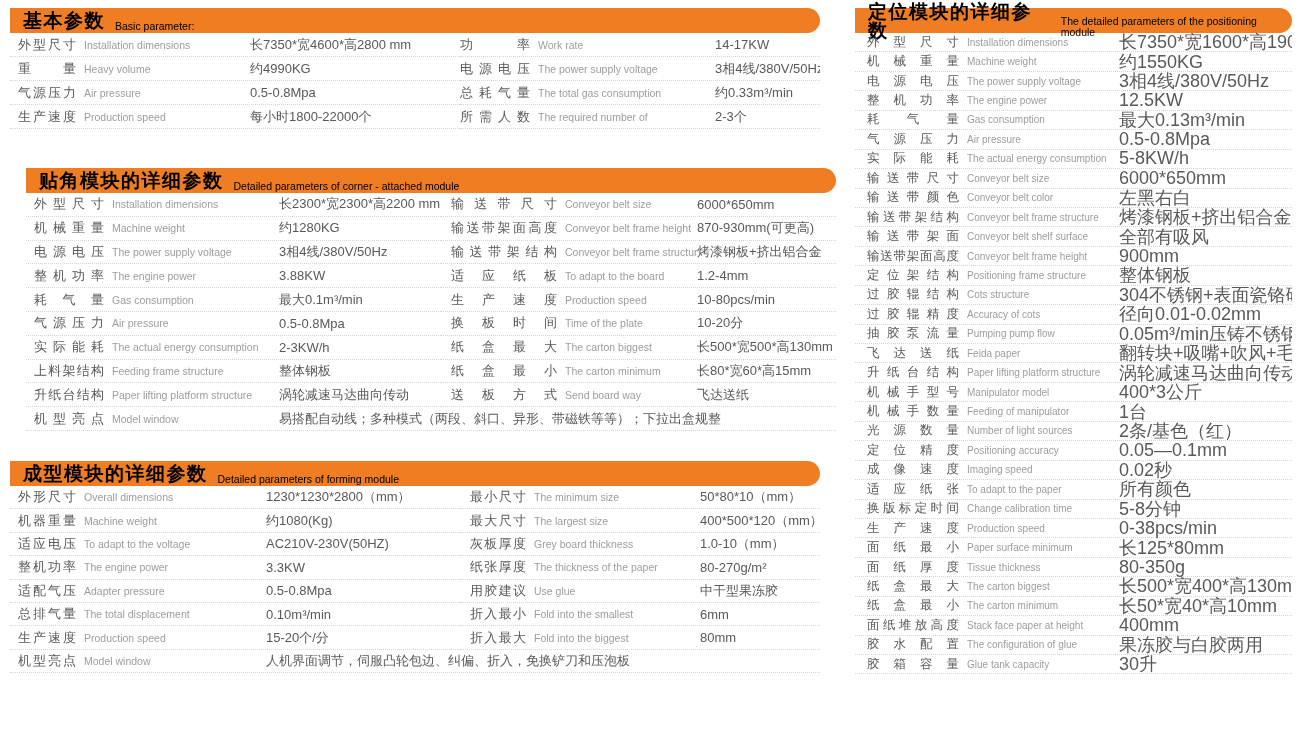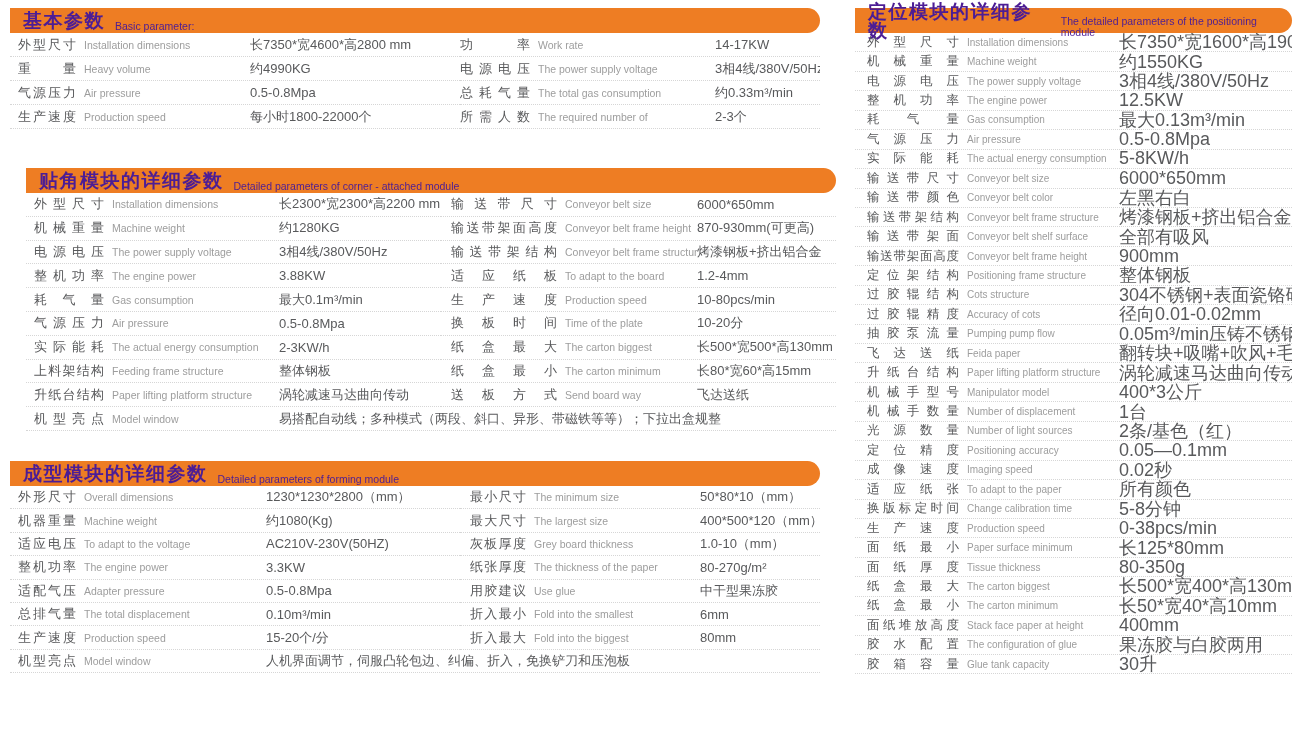--- a/index.html
+++ b/index.html
@@ -9,21 +9,21 @@
     font-family:"Liberation Sans", sans-serif;
   }
   .section { position:absolute; }
   .sec-basic       { top:8px;   left:10px;  width:810px; }
   .sec-corner      { top:168px; left:26px;  width:810px; }
   .sec-forming     { top:461px; left:10px;  width:810px; }
   .sec-positioning { top:8px;   left:855px; width:437px; }
 
   .sec-header {
     height:25px; display:flex; align-items:center;
-    background:#EE7D23; color:#4c1d95;
+    background:#EE7D23; color:#000000;
     border-radius:0 13px 13px 0; padding-left:13px;
   }
   .sec-header .zh-title { font-size:19px; font-weight:bold; letter-spacing:1.5px; line-height:1; }
   .sec-header .en-title { font-size:10.5px; margin-left:10px; margin-top:12px; line-height:1; }
 
   .cols { display:flex; }
   .subcol { flex:none; }
 
   .row {
     display:grid; align-items:center;
@@ -411,21 +411,21 @@
         <span class="en">Paper lifting platform structure</span>
         <span class="val">涡轮减速马达曲向传动</span>
       </div>
       <div class="row">
         <span class="zh">机械手型号</span>
         <span class="en">Manipulator model</span>
         <span class="val">400*3公斤</span>
       </div>
       <div class="row">
         <span class="zh">机械手数量</span>
-        <span class="en">Number of displacement</span>
+        <span class="en">Feeding of manipulator</span>
         <span class="val">1台</span>
       </div>
       <div class="row">
         <span class="zh">光源数量</span>
         <span class="en">Number of light sources</span>
         <span class="val">2条/基色（红）</span>
       </div>
       <div class="row">
         <span class="zh">定位精度</span>
         <span class="en">Positioning accuracy</span>

